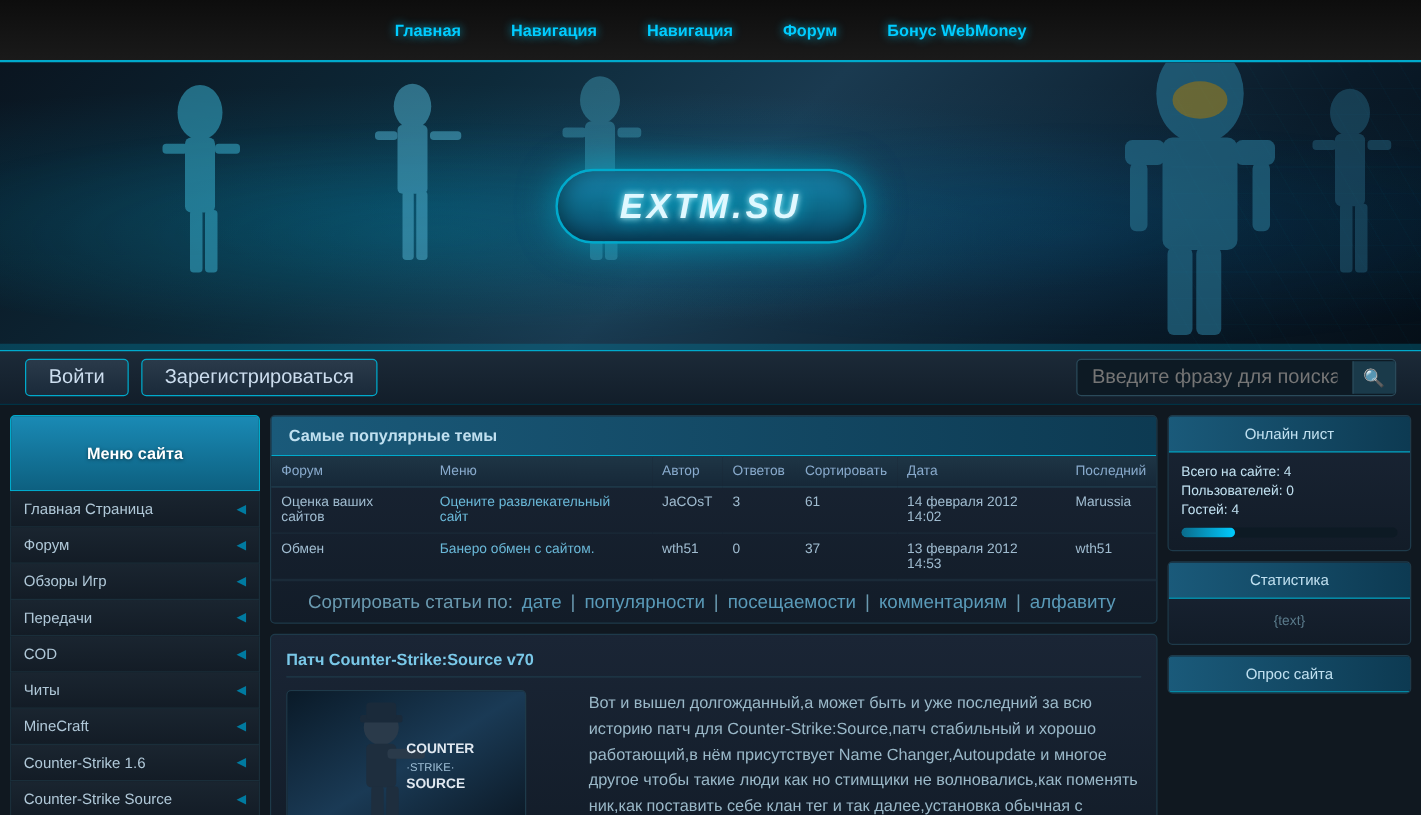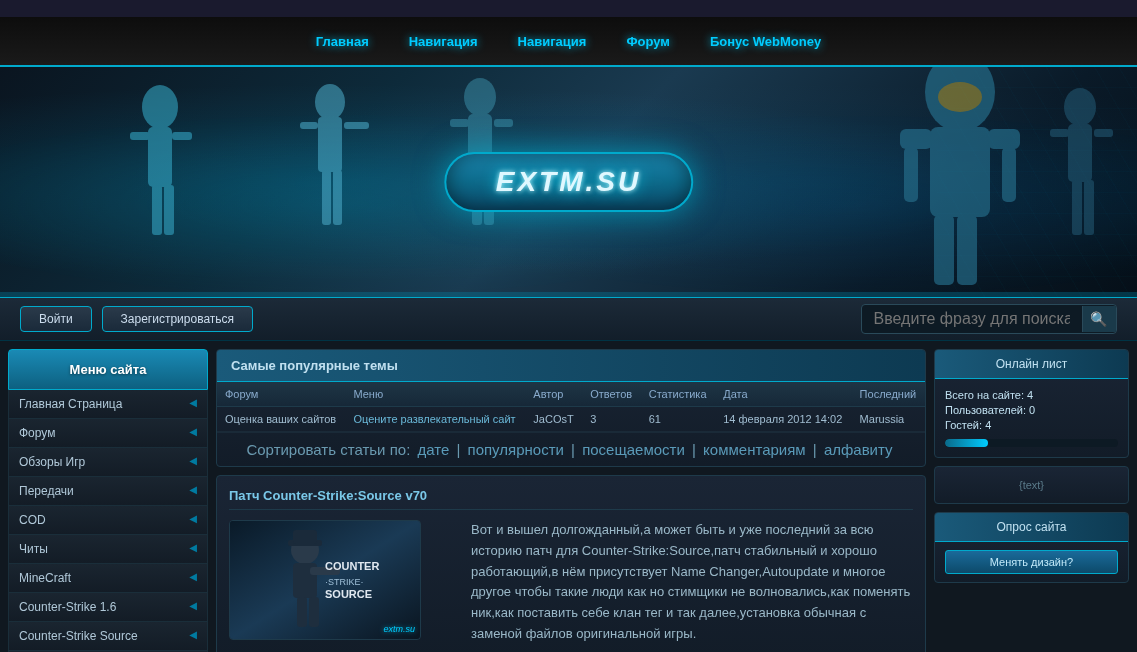--- a/index.html
+++ b/index.html
@@ -13,21 +13,20 @@
 
     
     .top-nav {
       background: linear-gradient(to bottom, #0d0d0d, #1a1a1a);
       border-bottom: 2px solid #00aacc;
       height: 50px;
       display: flex;
       align-items: center;
       justify-content: center;
       gap: 40px;
-      margin-top: 17px;
     }
     .top-nav a {
       color: #00ccff;
       text-decoration: none;
       font-size: 13px;
       font-weight: bold;
       text-shadow: 0 0 8px #00aacc;
     }
 
     
@@ -91,21 +90,21 @@
       padding: 0 20px;
       gap: 10px;
     }
     .auth-btn {
       background: linear-gradient(to bottom, #2a3a4a, #1a2a3a);
       border: 1px solid #00aacc;
       color: #ccddee;
       padding: 5px 18px;
       border-radius: 4px;
       cursor: pointer;
-      font-size: 12px;
+      font-size: 16px;
     }
     .auth-spacer { flex: 1; }
     .search-box {
       display: flex;
       align-items: center;
       background: #0d1a24;
       border: 1px solid #2a4a5a;
       border-radius: 4px;
       overflow: hidden;
     }
@@ -139,35 +138,36 @@
 
     
     .sidebar {
       width: 200px;
       flex-shrink: 0;
     }
     .sidebar-menu-header {
       background: linear-gradient(to bottom, #1a8ab5, #0d6080);
       color: #fff;
       text-align: center;
-      padding: 12px;
+      padding: 22px;
       border-radius: 4px 4px 0 0;
       font-size: 13px;
       font-weight: bold;
       text-shadow: 0 1px 3px rgba(0,0,0,0.5);
       border: 1px solid #00aacc;
     }
     .sidebar-item {
       background: linear-gradient(to bottom, #1a2530, #131c26);
       border: 1px solid #1a2e3a;
       border-top: none;
       padding: 7px 10px;
       color: #b0c8d8;
       cursor: pointer;
       display: flex;
+      align-items: center;
       justify-content: space-between;
       font-size: 12px;
       transition: background 0.2s;
     }
     .sidebar-arrow {
       color: #007aa0;
       font-size: 10px;
     }
 
     
@@ -488,34 +488,43 @@
 
     <div class="panel">
       <div class="panel-header">Самые популярные темы</div>
       <table class="topics-table">
         <thead>
           <tr>
             <th>Форум</th>
             <th>Меню</th>
             <th>Автор</th>
             <th>Ответов</th>
-            <th>Статистика</th>
+            <th>Сортировать</th>
             <th>Дата</th>
             <th>Последний</th>
           </tr>
         </thead>
         <tbody>
           <tr>
             <td>Оценка ваших сайтов</td>
             <td><a class="topic-link">Оцените развлекательный сайт</a></td>
             <td>JaCOsT</td>
             <td>3</td>
             <td>61</td>
             <td>14 февраля 2012 14:02</td>
             <td>Marussia</td>
+          </tr>
+          <tr>
+            <td>Обмен</td>
+            <td><a class="topic-link">Банеро обмен с сайтом.</a></td>
+            <td>wth51</td>
+            <td>0</td>
+            <td>37</td>
+            <td>13 февраля 2012 14:53</td>
+            <td>wth51</td>
           </tr>
         </tbody>
       </table>
       <div class="sort-bar">
         <span>Сортировать статьи по:</span>
         <a>дате</a> |
         <a>популярности</a> |
         <a>посещаемости</a> |
         <a>комментариям</a> |
         <a>алфавиту</a>
@@ -564,23 +573,23 @@
         <div class="online-stat">
           <span>Гостей:</span> <span>4</span>
         </div>
         <div class="progress-bar-wrap">
           <div class="progress-bar-fill" style="width: 25%"></div>
         </div>
       </div>
     </div>
 
     <div class="right-panel">
+      <div class="right-panel-header">Статистика</div>
       <div class="stats-placeholder">{text}</div>
     </div>
 
     <div class="right-panel">
       <div class="right-panel-header">Опрос сайта</div>
-      <div class="poll-btn">Менять дизайн?</div>
     </div>
 
   </div>
 
 </div>
 
 </body></html>

